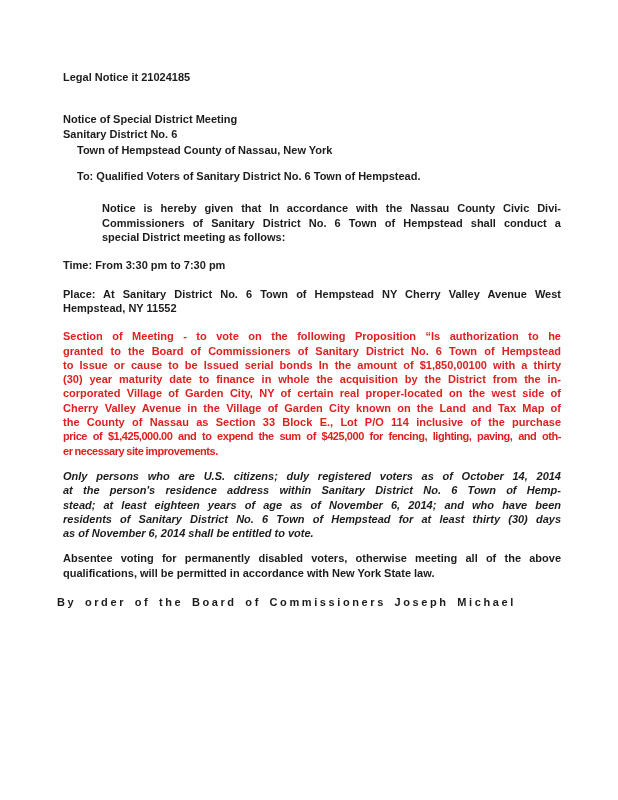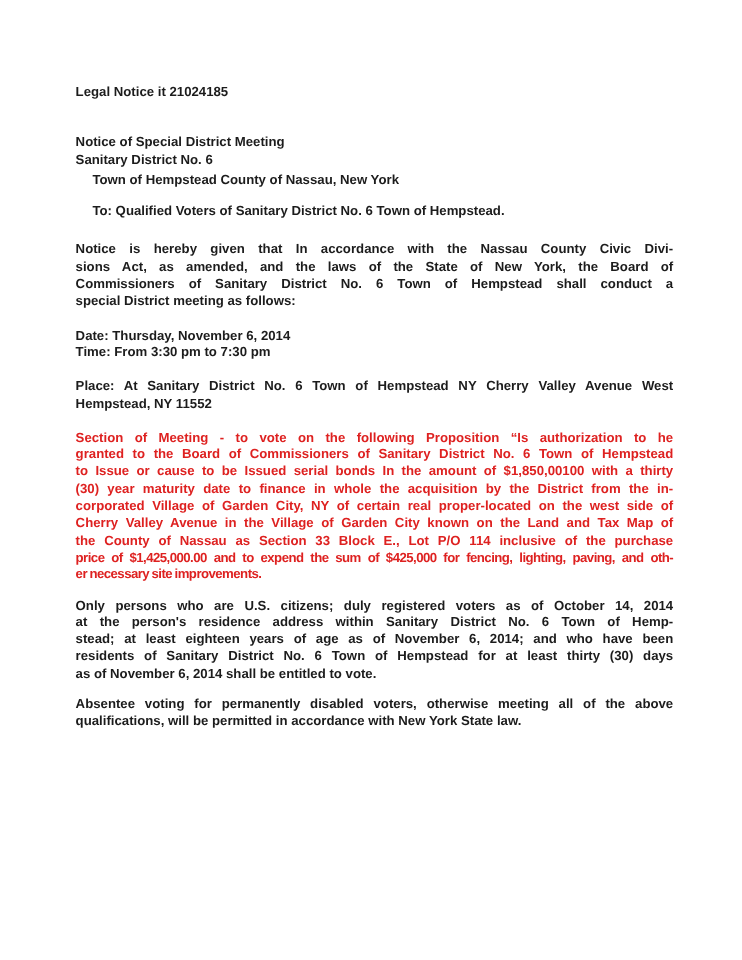--- a/index.html
+++ b/index.html
@@ -28,25 +28,25 @@
   .just .ln { text-align: justify; text-align-last: justify; }
   .just .ln:last-child { text-align-last: left; }
   .center .ln { text-align: left; }
   .indent { padding-left: 14px; }
   .red { color: var(--red); }
   .cond { letter-spacing: -0.45px; word-spacing: -0.6px; }
   .spaced .ln { letter-spacing: 2.6px; word-spacing: 3px; }
   .block-title { margin-top: 28px; }
   .block-town { margin-top: 2px; }
   .block-addressee { margin-top: 12px; }
-  .block-intro { margin-top: 18px; }
+  .block-intro { margin-top: 18px; margin-left: 39px; }
   .block-schedule { margin-top: 14px; }
   .block-place { margin-top: 14px; }
   .block-purpose { margin-top: 14px; }
-  .block-eligibility { margin-top: 11px; }
+  .block-eligibility { margin-top: 11px; font-style: italic; }
   .block-absentee { margin-top: 11px; }
   .block-signoff { margin-top: 15px; margin-left: -6px; }
   .block-dated { margin-top: 16px; margin-left: -6px; }
 </style>
 </head>
 <body>
 
 <div class="doc">
 
   <div class="block-legal">
@@ -61,27 +61,25 @@
   <div class="block-town indent">
     <div class="ln">Town of Hempstead County of Nassau, New York</div>
   </div>
 
   <div class="block-addressee indent">
     <div class="ln">To: Qualified Voters of Sanitary District No. 6 Town of Hempstead.</div>
   </div>
 
   <div class="block-intro just">
     <div class="ln">Notice is hereby given that In accordance with the Nassau County Civic Divi-</div>
-    <div class="ln">sions Act, as amended, and the laws of the State of New York, the Board of</div>
     <div class="ln">Commissioners of Sanitary District No. 6 Town of Hempstead shall conduct a</div>
     <div class="ln">special District meeting as follows:</div>
   </div>
 
   <div class="block-schedule">
-    <div class="ln">Date: Thursday, November 6, 2014</div>
     <div class="ln">Time: From 3:30 pm to 7:30 pm</div>
   </div>
 
   <div class="block-place just">
     <div class="ln">Place: At Sanitary District No. 6 Town of Hempstead NY Cherry Valley Avenue West</div>
     <div class="ln">Hempstead, NY 11552</div>
   </div>
 
   <div class="block-purpose just red">
     <div class="ln">Section of Meeting - to vote on the following Proposition “Is authorization to he</div>

